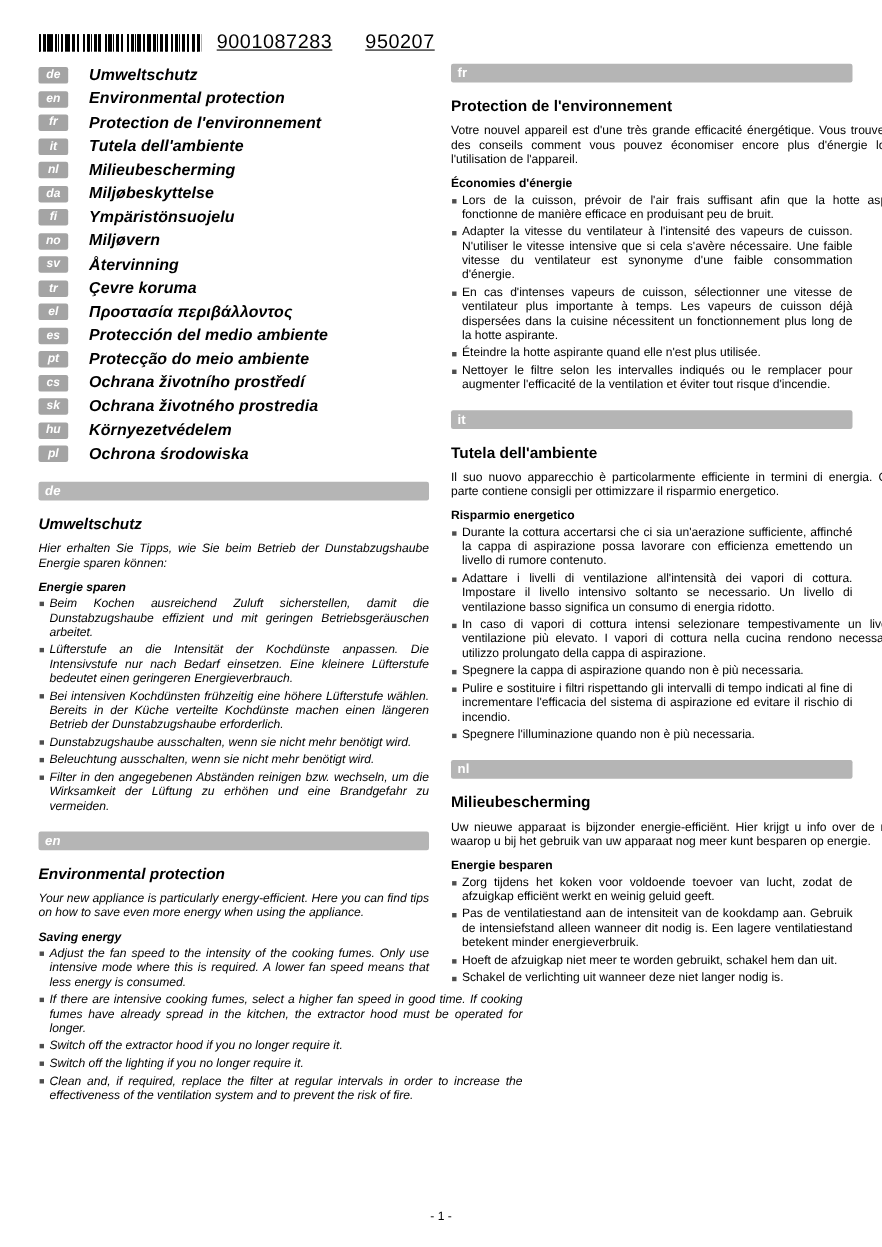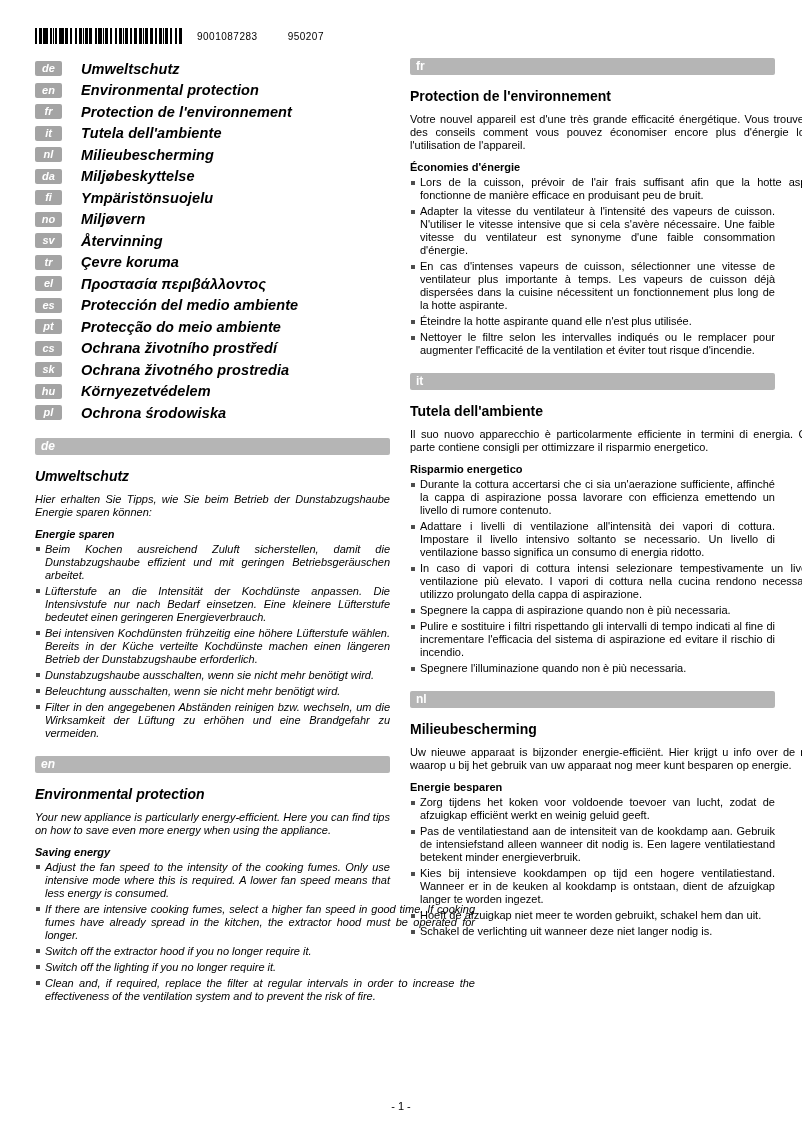--- a/index.html
+++ b/index.html
@@ -19,21 +19,21 @@
     position: absolute; left: 35px; top: 28px;
     display: flex; align-items: center;
   }
   .barcode {
     width: 148px; height: 16px;
     background:
       repeating-linear-gradient(90deg, #000 0 2px, rgba(0,0,0,0) 2px 5px),
       repeating-linear-gradient(90deg, #000 0 1px, rgba(0,0,0,0) 1px 4px),
       repeating-linear-gradient(90deg, #000 0 1px, rgba(0,0,0,0) 1px 9px);
   }
-  .masthead .num { font-size: 10px; margin-left: 14px; letter-spacing: 0.5px; }
+  .masthead .num { font-size: 18px; margin-left: 14px; letter-spacing: 0.5px; text-decoration: underline; }
   .masthead .num + .num { margin-left: 30px; }
 
   
   .col { position: absolute; top: 58px; }
   .col-left  { left: 35px;  width: 355px; font-style: italic; }
   .col-right { left: 410px; width: 365px; }
 
   
   .lang-index { list-style: none; }
   .lang-index li {
@@ -270,21 +270,20 @@
     <section class="sec">
       <div class="lang-bar">
         <span>nl</span>
       </div>
       <h2>Milieubescherming</h2>
       <p class="intro wide">Uw nieuwe apparaat is bijzonder energie-efficiënt. Hier krijgt u info over de manier waarop u bij het gebruik van uw apparaat nog meer kunt besparen op energie.</p>
       <h3>Energie besparen</h3>
       <ul class="bullets">
         <li>Zorg tijdens het koken voor voldoende toevoer van lucht, zodat de afzuigkap efficiënt werkt en weinig geluid geeft.</li>
         <li>Pas de ventilatiestand aan de intensiteit van de kookdamp aan. Gebruik de intensiefstand alleen wanneer dit nodig is. Een lagere ventilatiestand betekent minder energieverbruik.</li>
-        <li>Kies bij intensieve kookdampen op tijd een hogere ventilatiestand. Wanneer er in de keuken al kookdamp is ontstaan, dient de afzuigkap langer te worden ingezet.</li>
         <li>Hoeft de afzuigkap niet meer te worden gebruikt, schakel hem dan uit.</li>
         <li>Schakel de verlichting uit wanneer deze niet langer nodig is.</li>
       </ul>
     </section>
 
   </div>
 
   <div class="footer">- 1 -</div>
 
 </div>

